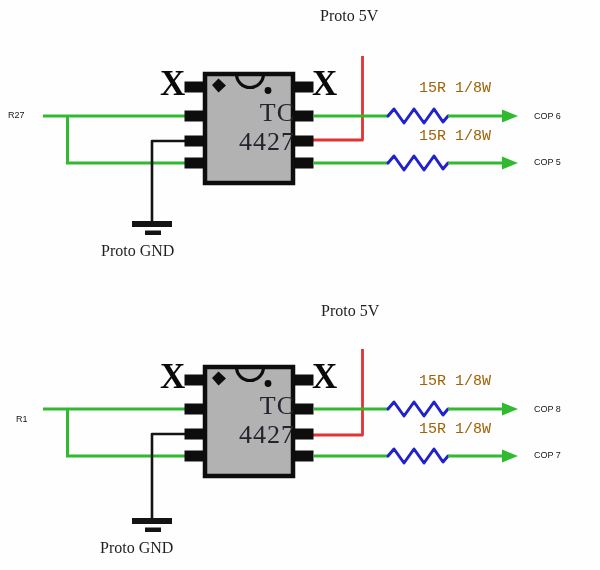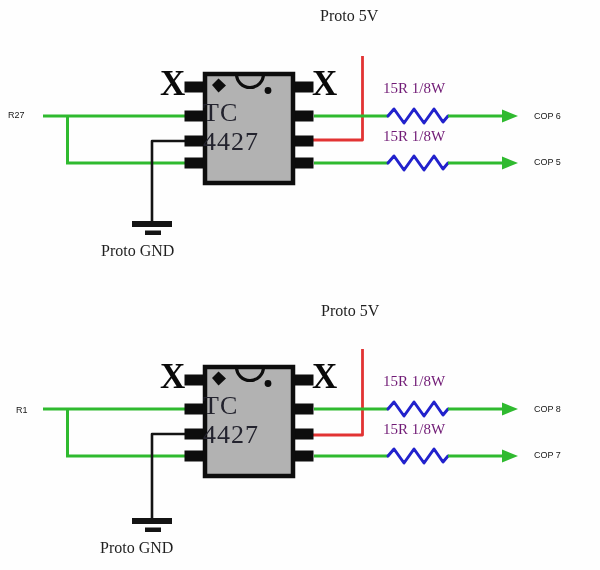--- a/index.html
+++ b/index.html
@@ -4,25 +4,25 @@
 <style>
   html,body{margin:0;padding:0;background:#ffffff;}
   .stage{
     position:relative;width:600px;height:570px;background:#fefefe;
     overflow:hidden;font-family:"Liberation Serif",serif;
   }
   .circuit{position:absolute;left:0;width:600px;height:285px;}
   .lbl{position:absolute;white-space:nowrap;color:#1f1f1f;}
   .serif-lbl{font-family:"Liberation Serif",serif;font-size:16px;}
   .small-lbl{font-family:"Liberation Sans",sans-serif;font-size:9px;color:#161616;text-align:center;}
-  .res-lbl{font-family:Liberation Serif, serif;font-size:15px;color:#701a75;}
+  .res-lbl{font-family:Liberation Mono, monospace;font-size:15px;color:#a16207;margin-left:36px;}
   .x-mark{font-family:"Liberation Serif",serif;font-weight:bold;font-size:35px;
           line-height:1;color:#0a0a0a;}
   .chip-txt{font-family:"Liberation Serif",serif;font-size:26px;line-height:1;
-            color:#23232e;position:absolute;left:203px;width:92px;text-align:left;
+            color:#23232e;position:absolute;left:203px;width:92px;text-align:right;
             letter-spacing:1px;}
   svg{position:absolute;left:0;top:0;}
   .wire-green{stroke:var(--wire_green,#2fba2f);stroke-width:3;fill:none;}
   .wire-red{stroke:var(--wire_red,#e23333);stroke-width:2.8;fill:none;stroke-linejoin:round;}
   .wire-black{stroke:var(--wire_black,#141414);stroke-width:2.6;fill:none;stroke-linejoin:round;}
   .resistor{stroke:var(--resistor_blue,#2222cc);stroke-width:3;fill:none;
             stroke-linejoin:round;stroke-linecap:round;}
   .arrowhead{fill:var(--wire_green,#2fba2f);stroke:none;}
   .pin{fill:var(--chip_outline,#0d0d0d);}
   .chip-body{fill:var(--chip_fill,#b2b2b2);stroke:var(--chip_outline,#0d0d0d);stroke-width:4.5;}
@@ -108,21 +108,21 @@
       <rect class="pin" x="293.5" y="110.5" width="20" height="11"></rect>
       <rect class="pin" x="293.5" y="135.5" width="20" height="11"></rect>
       <rect class="pin" x="293.5" y="157.5" width="20" height="11"></rect>
       <rect class="chip-body" x="205" y="74" width="88" height="109"></rect>
       <path class="notch" d="M 236.5 74 A 13.5 13.5 0 0 0 263.5 74"></path>
       <polygon class="mark" points="212,85 218.5,78.5 226,85.5 218.5,92.5"></polygon>
       <circle class="mark" cx="268" cy="90.5" r="3.4"></circle>
     </svg>
 
     <div class="lbl serif-lbl" style="left:321px;top:9px;">Proto 5V</div>
-    <div class="lbl small-lbl" style="left:8px;top:112px;padding-left:8px;">R1</div>
+    <div class="lbl small-lbl" style="left:8px;top:121px;padding-left:8px;">R1</div>
     <div class="lbl x-mark" style="left:160px;top:66px;">X</div>
     <div class="lbl x-mark" style="left:312px;top:66px;">X</div>
     <div class="chip-txt" style="top:100px;">TC</div>
     <div class="chip-txt" style="top:129px;">4427</div>
     <div class="lbl res-lbl" style="left:383px;top:80px;">15R 1/8W</div>
     <div class="lbl res-lbl" style="left:383px;top:128px;">15R 1/8W</div>
     <div class="lbl small-lbl" style="left:534px;top:111px;">COP 8</div>
     <div class="lbl small-lbl" style="left:534px;top:157px;">COP 7</div>
     <div class="lbl serif-lbl" style="left:100px;top:246px;">Proto GND</div>
   </section>

